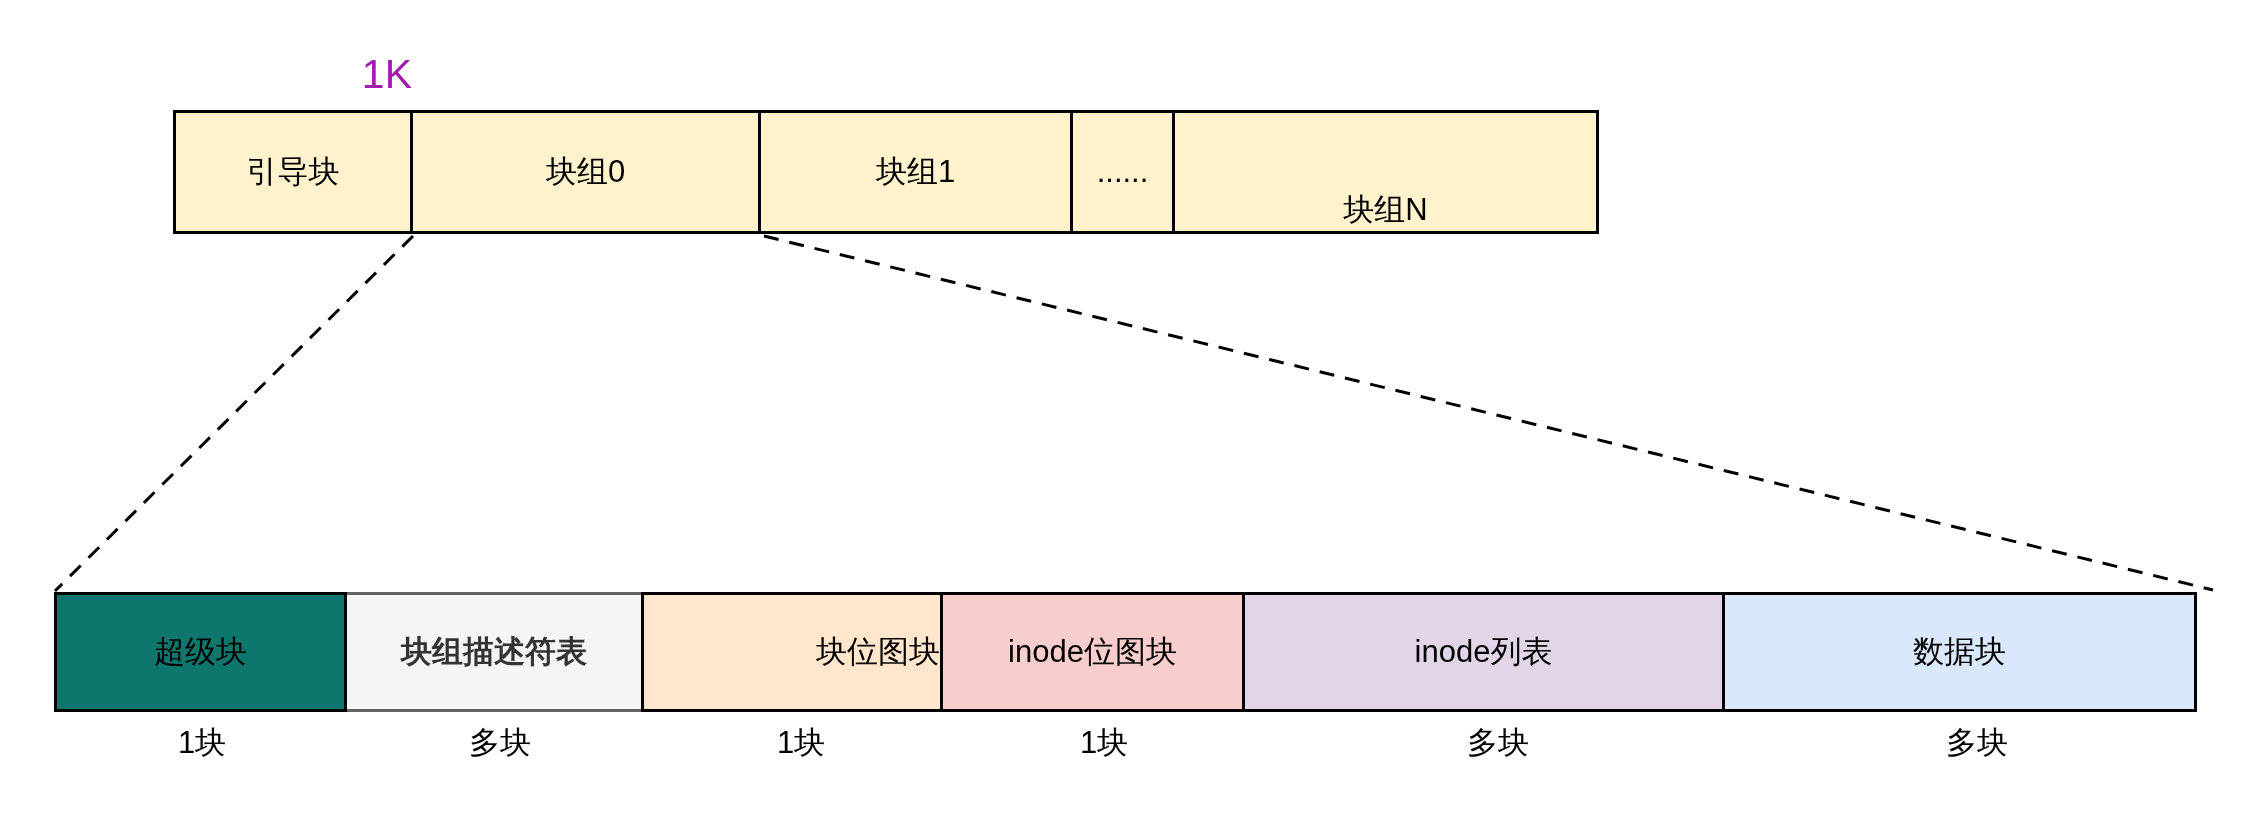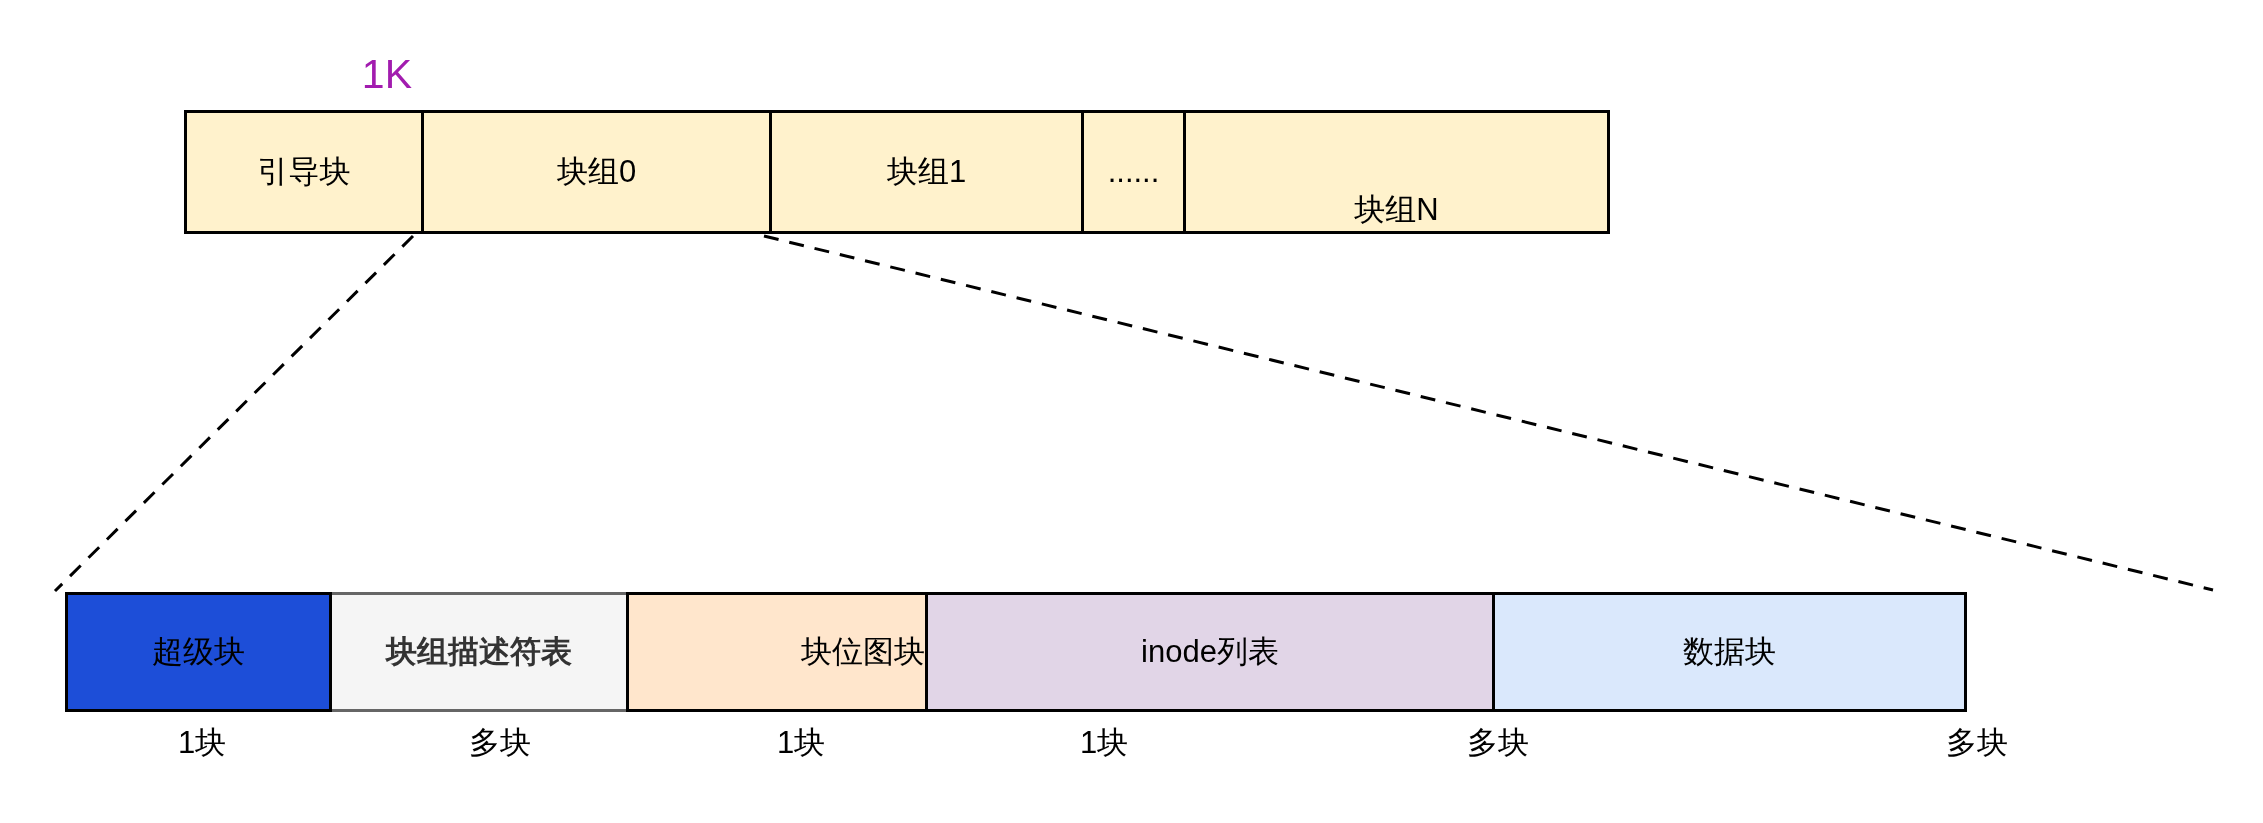--- a/index.html
+++ b/index.html
@@ -58,21 +58,21 @@
     border: 3px solid #000000;
     display: flex;
     align-items: center;
     justify-content: center;
     font-size: 31px;
     margin-left: -3px;
     position: relative;
     z-index: 1;
     white-space: nowrap;
   }
-  .seg:first-child { margin-left: 12px; }
+  .seg:first-child { margin-left: 1px; }
   .seg.gray {
     border-color: #666666;
     color: #333333;
     z-index: 0;
   }
   .count-label {
     position: absolute;
     top: 722px;
     transform: translateX(-50%);
     font-size: 31px;
@@ -104,30 +104,33 @@
     </div>
     <div class="seg" style="width: 105px; background-color: rgb(255, 242, 204);">
       <span>......</span>
     </div>
     <div class="seg" style="width: 427px; background-color: rgb(255, 242, 204); align-items: flex-end;">
       <span>块组N</span>
     </div>
   </div>
 
   <div class="row group-row">
-    <div class="seg" style="width: 267px; background-color: #1d4ed8;">
+    <div class="seg" style="width: 293px; background-color: #0f766e;">
       <span>超级块</span>
     </div>
     <div class="seg gray" style="width: 300px; background-color: rgb(245, 245, 245); font-weight: bold;">
       <span>块组描述符表</span>
     </div>
     <div class="seg" style="width: 302px; background-color: rgb(255, 230, 204); justify-content: flex-end;">
       <span>块位图块</span>
     </div>
-    <div class="seg" style="width: 570px; background-color: rgb(225, 213, 231);">
+    <div class="seg" style="width: 305px; background-color: rgb(248, 206, 204);">
+      <span>inode位图块</span>
+    </div>
+    <div class="seg" style="width: 483px; background-color: rgb(225, 213, 231);">
       <span>inode列表</span>
     </div>
     <div class="seg" style="width: 475px; background-color: rgb(218, 232, 252);">
       <span>数据块</span>
     </div>
   </div>
 
   <div class="count-label" style="left:202px">1块</div>
   <div class="count-label" style="left:500px">多块</div>
   <div class="count-label" style="left:801px">1块</div>

